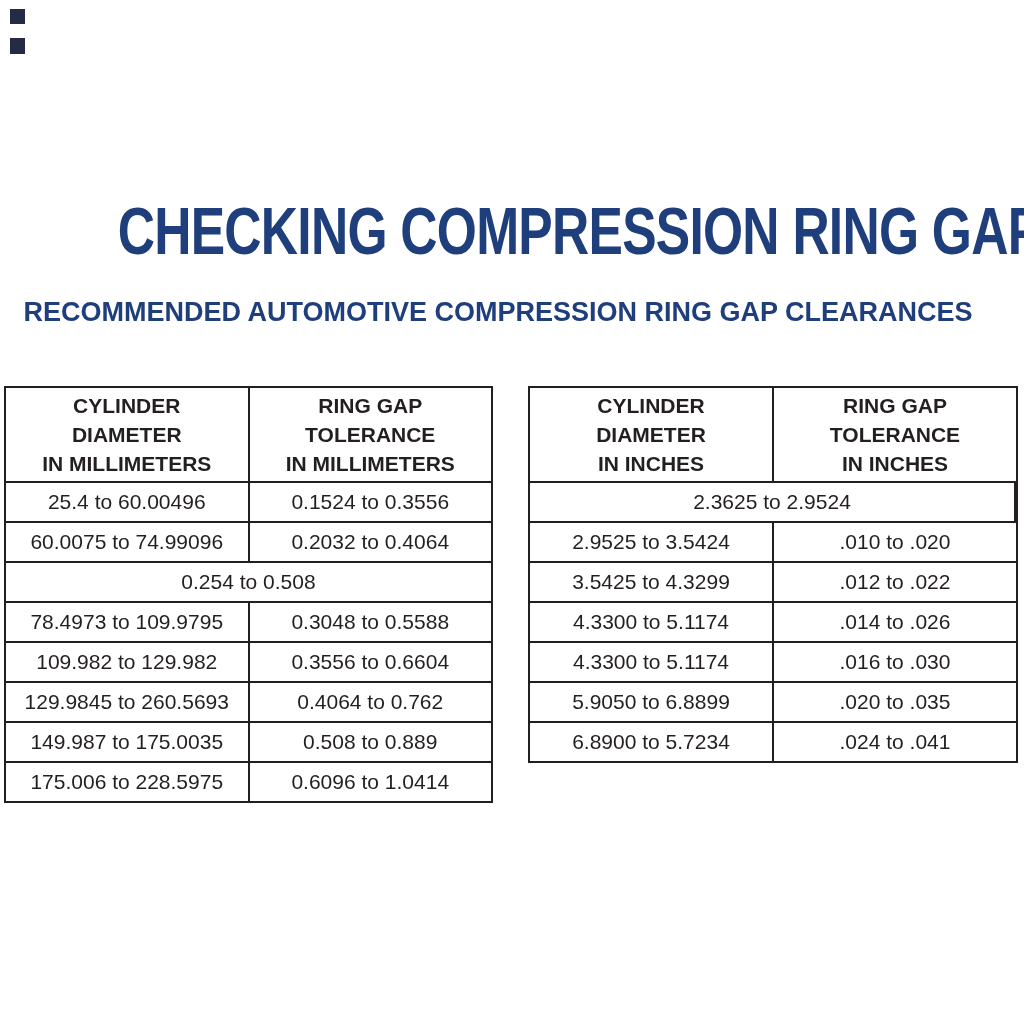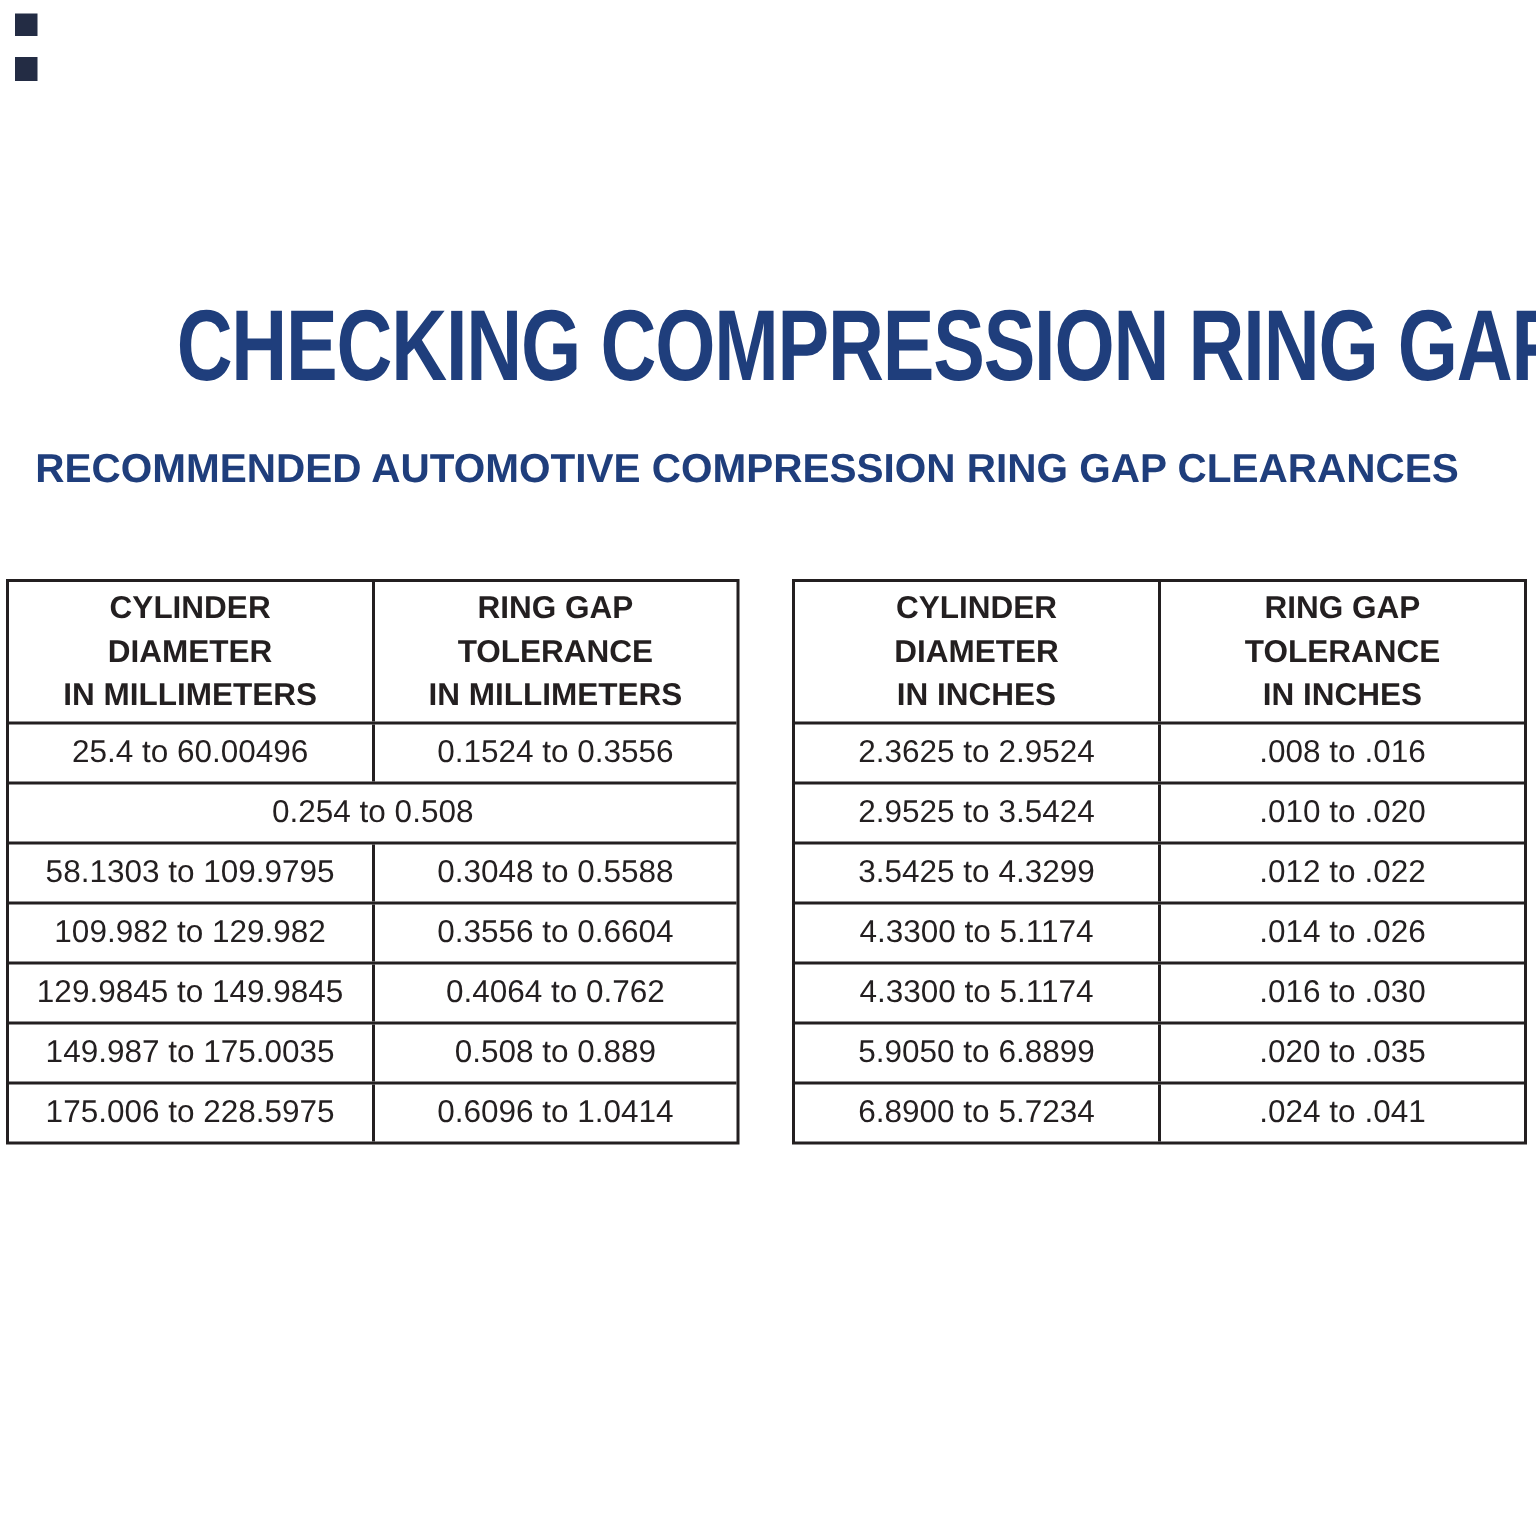--- a/index.html
+++ b/index.html
@@ -111,32 +111,36 @@
         <span>RING GAP</span>
         <span>TOLERANCE</span>
         <span>IN MILLIMETERS</span>
       </div>
     </div>
     <div class="tr">
       <div class="td c1">25.4 to 60.00496</div>
       <div class="td">0.1524 to 0.3556</div>
     </div>
     <div class="tr">
+      <div class="td c1">60.0075 to 74.99096</div>
+      <div class="td">0.2032 to 0.4064</div>
+    </div>
+    <div class="tr">
       <div class="td">0.254 to 0.508</div>
     </div>
     <div class="tr">
-      <div class="td c1">58.1303 to 109.9795</div>
+      <div class="td c1">78.4973 to 109.9795</div>
       <div class="td">0.3048 to 0.5588</div>
     </div>
     <div class="tr">
       <div class="td c1">109.982 to 129.982</div>
       <div class="td">0.3556 to 0.6604</div>
     </div>
     <div class="tr">
-      <div class="td c1">129.9845 to 149.9845</div>
+      <div class="td c1">129.9845 to 260.5693</div>
       <div class="td">0.4064 to 0.762</div>
     </div>
     <div class="tr">
       <div class="td c1">149.987 to 175.0035</div>
       <div class="td">0.508 to 0.889</div>
     </div>
     <div class="tr">
       <div class="td c1">175.006 to 228.5975</div>
       <div class="td">0.6096 to 1.0414</div>
     </div>
@@ -150,21 +154,20 @@
         <span>IN INCHES</span>
       </div>
       <div class="th">
         <span>RING GAP</span>
         <span>TOLERANCE</span>
         <span>IN INCHES</span>
       </div>
     </div>
     <div class="tr">
       <div class="td c1">2.3625 to 2.9524</div>
-      <div class="td">.008 to .016</div>
     </div>
     <div class="tr">
       <div class="td c1">2.9525 to 3.5424</div>
       <div class="td">.010 to .020</div>
     </div>
     <div class="tr">
       <div class="td c1">3.5425 to 4.3299</div>
       <div class="td">.012 to .022</div>
     </div>
     <div class="tr">

